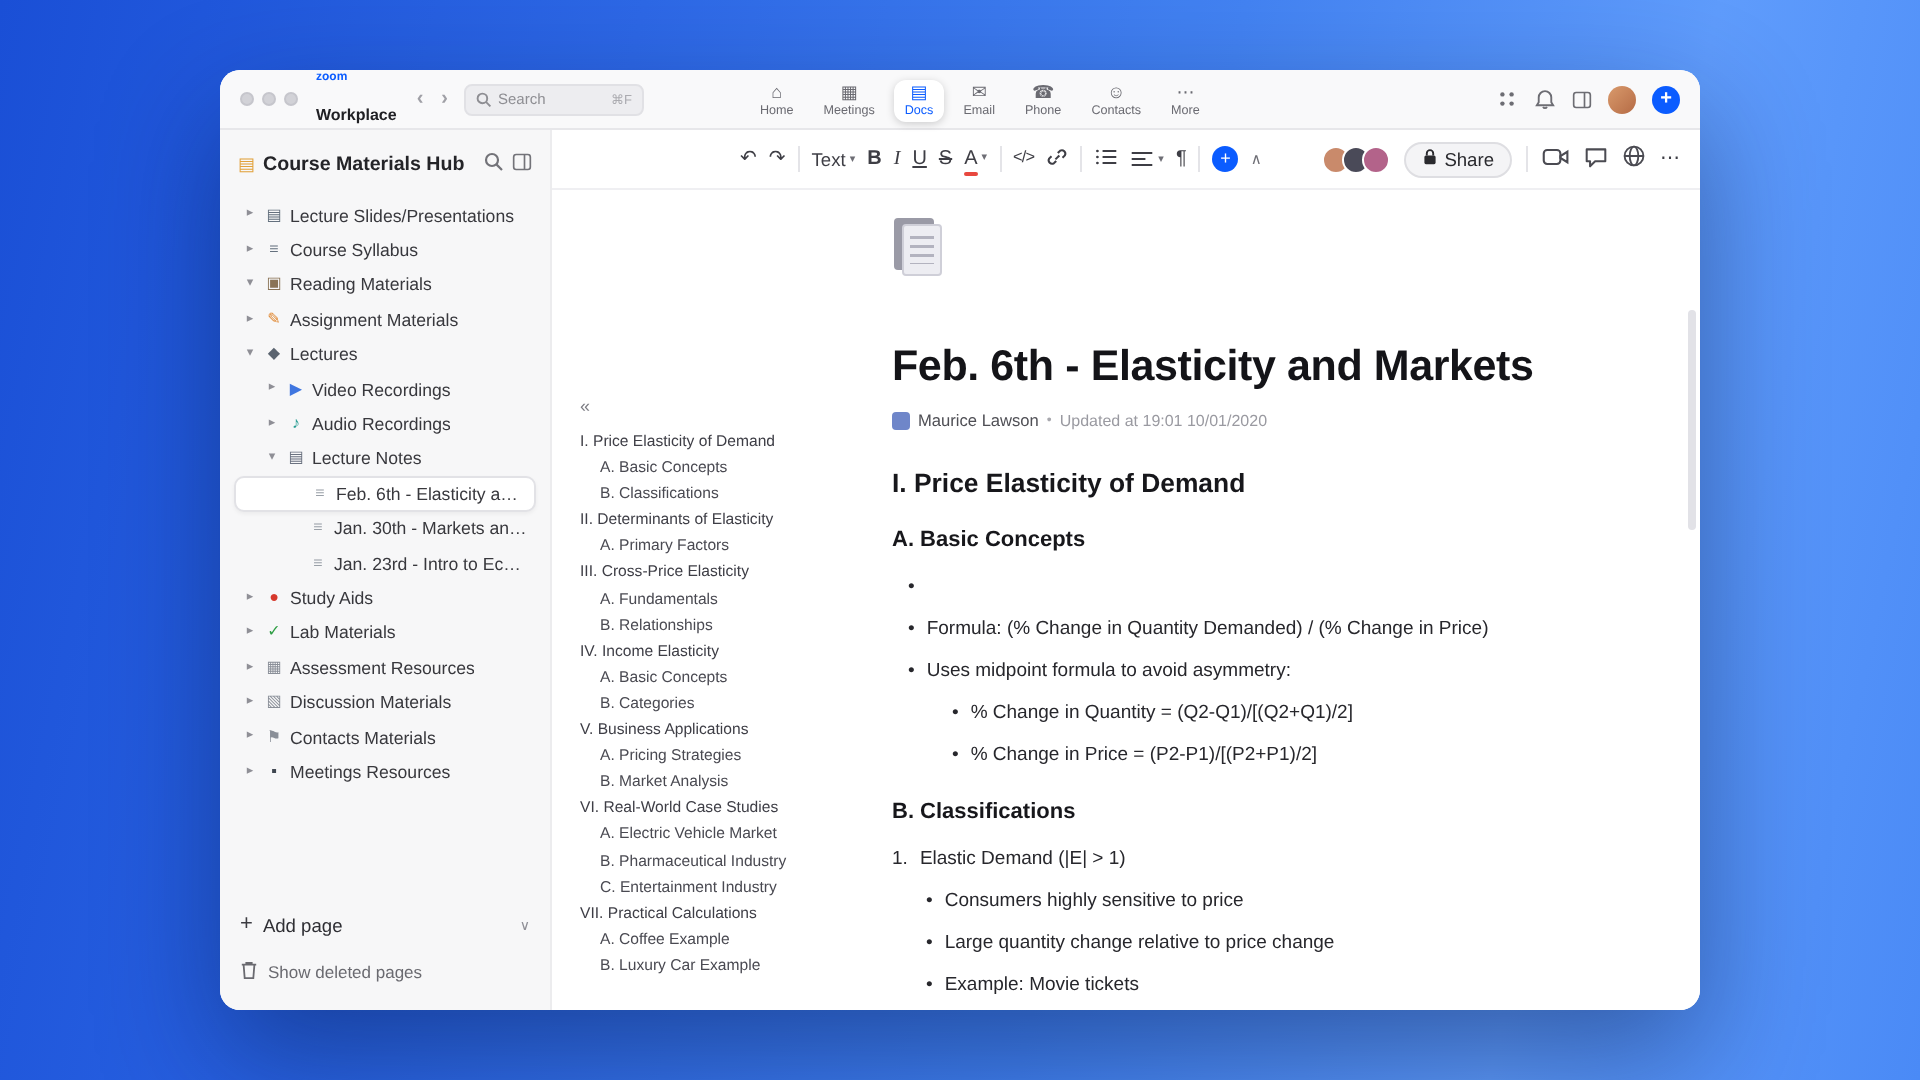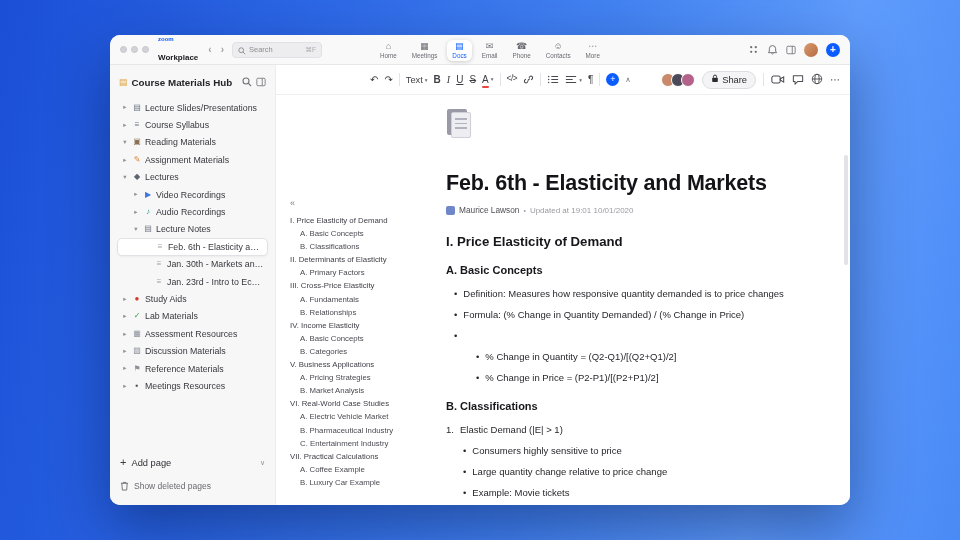--- a/index.html
+++ b/index.html
@@ -263,21 +263,21 @@
             <span class="slabel">Assessment Resources</span>
           </div>
           <div class="srow" style="padding-left: 4px;">
             <span class="chev">▸</span>
             <span class="sicon" style="color: rgb(138, 143, 152);">▧</span>
             <span class="slabel">Discussion Materials</span>
           </div>
           <div class="srow" style="padding-left: 4px;">
             <span class="chev">▸</span>
             <span class="sicon" style="color: rgb(138, 143, 152);">⚑</span>
-            <span class="slabel">Reference Materials</span>
+            <span class="slabel">Contacts Materials</span>
           </div>
           <div class="srow" style="padding-left: 4px;">
             <span class="chev">▸</span>
             <span class="sicon" style="color: rgb(63, 70, 80);">▪</span>
             <span class="slabel">Meetings Resources</span>
           </div>
         </div>
       <div class="sb-bottom">
         <div class="addrow">
           <span class="add-plus">+</span>
@@ -408,28 +408,28 @@
             <span class="meta-name">Maurice Lawson</span>
             <span class="meta-dot">•</span>
             <span class="meta-upd">Updated at 19:01 10/01/2020</span>
           </div>
           <div class="h2">I. Price Elasticity of Demand</div>
           <div>
               <div class="h3">A. Basic Concepts</div>
               <div class="list">
                 <div class="li b1">
                   <span class="mk">•</span>
-                  <span>Definition: Measures how responsive quantity demanded is to price changes</span>
                 </div>
                 <div class="li b1">
                   <span class="mk">•</span>
                   <span>Formula: (% Change in Quantity Demanded) / (% Change in Price)</span>
                 </div>
                 <div class="li b1">
                   <span class="mk">•</span>
+                  <span>Uses midpoint formula to avoid asymmetry:</span>
                 </div>
                 <div class="li b2">
                   <span class="mk">•</span>
                   <span>% Change in Quantity = (Q2-Q1)/[(Q2+Q1)/2]</span>
                 </div>
                 <div class="li b2">
                   <span class="mk">•</span>
                   <span>% Change in Price = (P2-P1)/[(P2+P1)/2]</span>
                 </div>
               </div>

